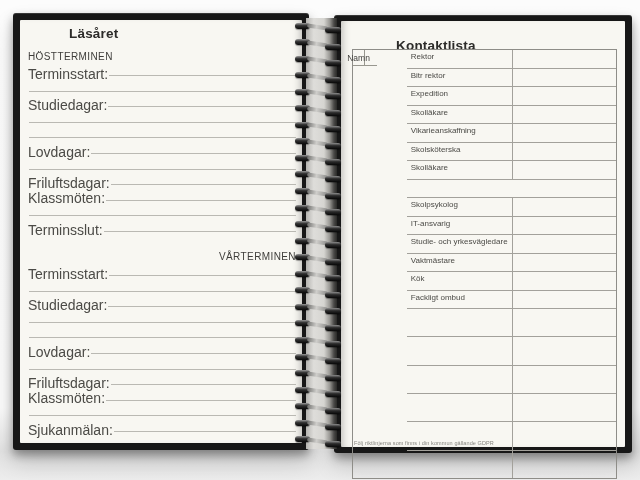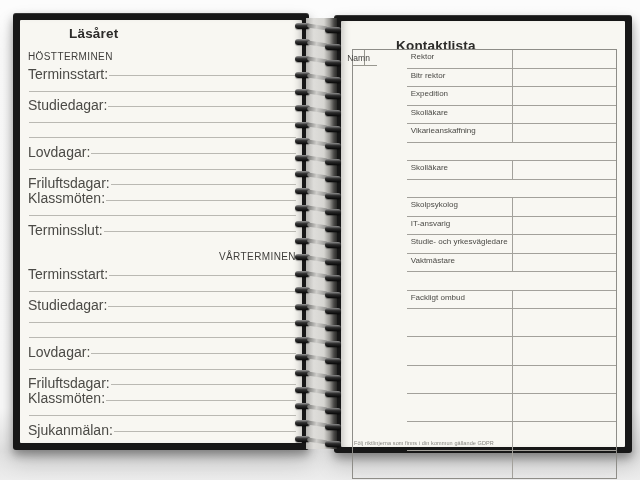--- a/index.html
+++ b/index.html
@@ -191,20 +191,21 @@
               </div>
               <div class="tr">
                 <div class="td name">Skolläkare</div>
                 <div class="td phone"></div>
               </div>
               <div class="tr">
                 <div class="td name">Vikarieanskaffning</div>
                 <div class="td phone"></div>
               </div>
               <div class="tr">
+                <div class="td name">Skolsköterska</div>
                 <div class="td phone"></div>
               </div>
               <div class="tr">
                 <div class="td name">Skolläkare</div>
                 <div class="td phone"></div>
               </div>
               <div class="tr">
                 <div class="td phone"></div>
               </div>
               <div class="tr">
@@ -217,20 +218,21 @@
               </div>
               <div class="tr">
                 <div class="td name">Studie- och yrkesvägledare</div>
                 <div class="td phone"></div>
               </div>
               <div class="tr">
                 <div class="td name">Vaktmästare</div>
                 <div class="td phone"></div>
               </div>
               <div class="tr">
+                <div class="td name">Kök</div>
                 <div class="td phone"></div>
               </div>
               <div class="tr">
                 <div class="td name">Fackligt ombud</div>
                 <div class="td phone"></div>
               </div>
               <div class="tr empty">
                 <div class="td name"></div>
                 <div class="td phone"></div>
               </div>

